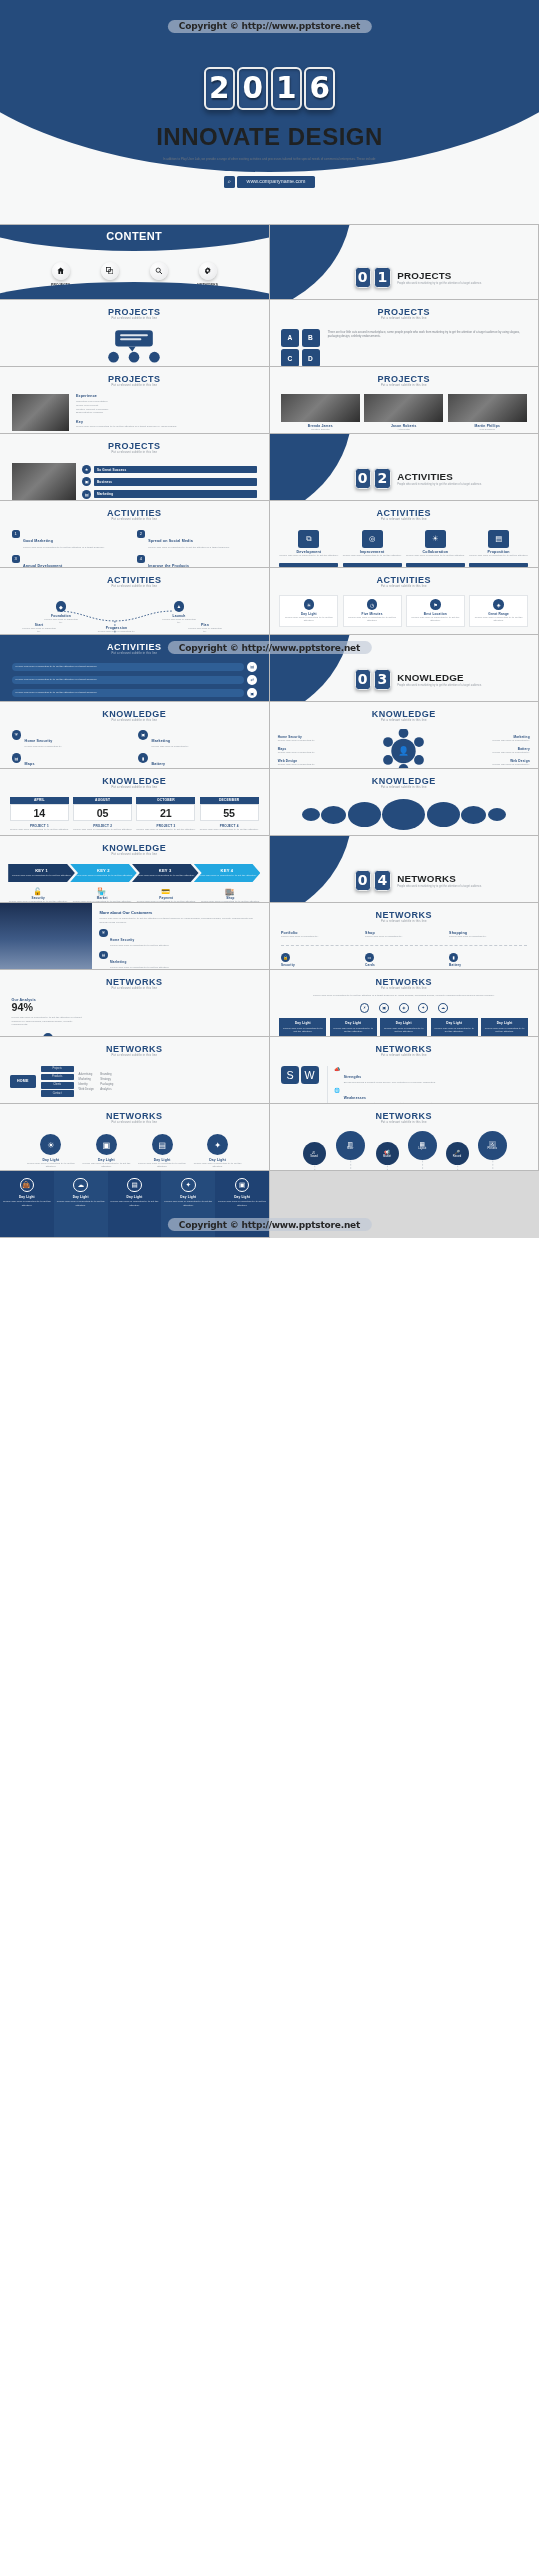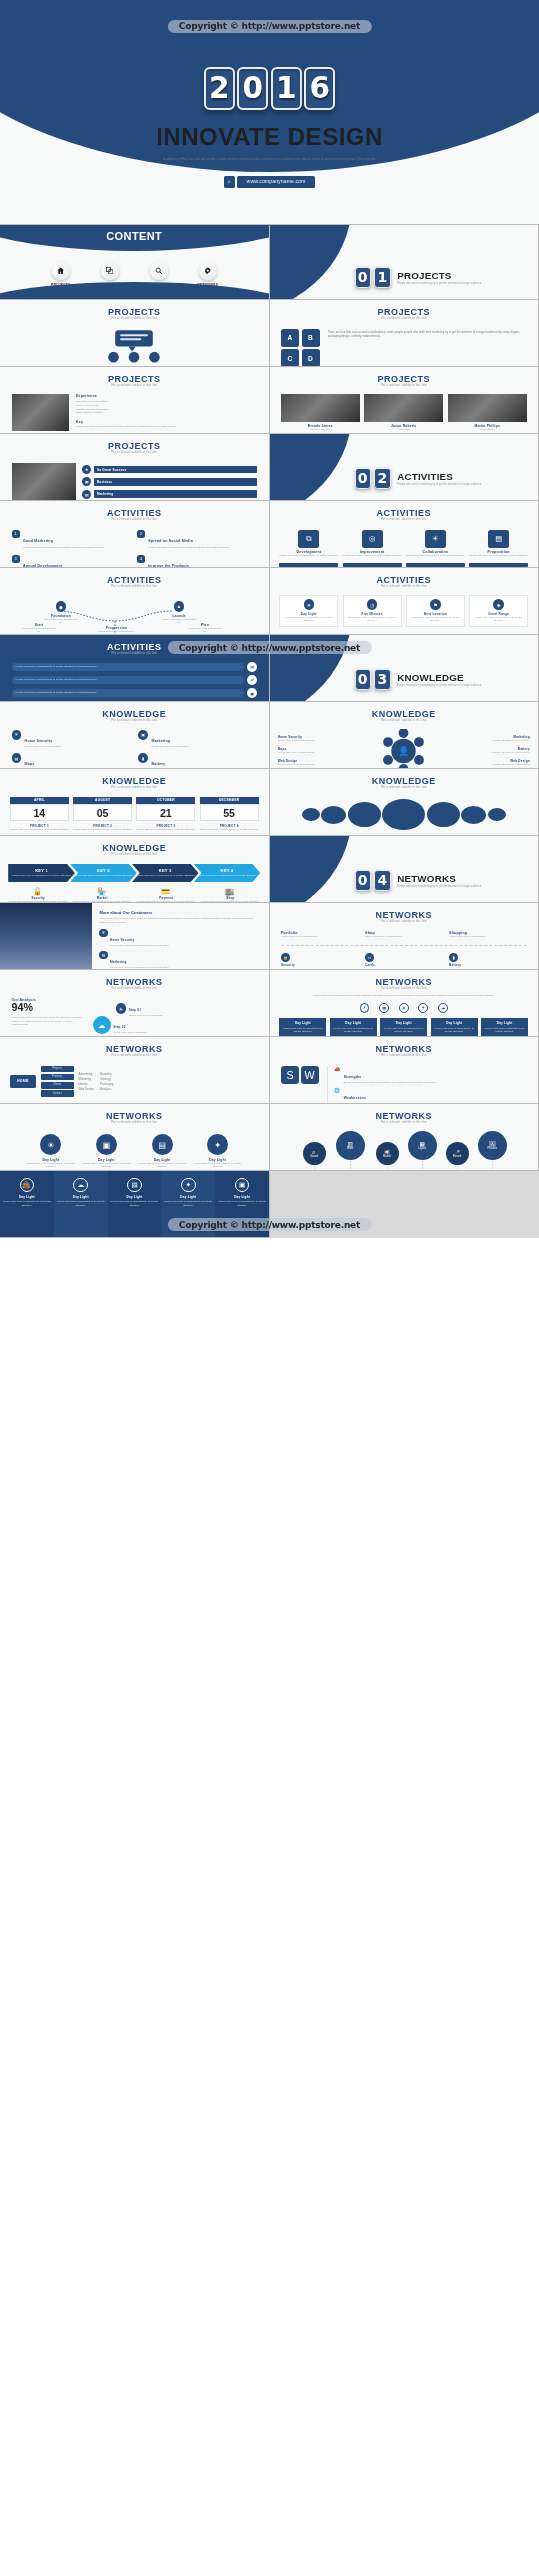--- a/index.html
+++ b/index.html
@@ -767,21 +767,21 @@
           <div class="lbl" style="font-size:3.1px;margin-top:1.6px;">Battery</div>
         </div>
       </div>
     </div>
   </div>
 
   <div class="row">
     <div class="slide h82">
       <div class="stitle">NETWORKS</div>
       <div class="ssub">Put a relevant subtitle in this line</div>
-      <div style="display:flex;gap:1px;padding:7.4px 11.5px 0;">
+      <div style="display:flex;gap:1px;padding:7.4px 11.5px 0;flex-direction:column;">
         <div style="width:72px;">
           <div class="lbl">Our Analysis</div>
           <div style="font-size:10.7px;font-weight:bold;color:#1f2122;line-height:1.1;">94%</div>
           <div class="tiny" style="margin-top:2.5px;">People who work in marketing try to get the attention of a target audience by using slogans, packaging design, celebrity endorsements.</div>
         </div>
         <div style="flex:1;position:relative;height:46px;">
           <div style="position:absolute;left:31px;top:1.6px;display:flex;align-items:center;gap:2.5px;">
             <span class="icon-circle" style="width:10.7px;height:10.7px;font-size:4.9px;">☀</span>
             <span><span class="lbl" style="font-size:3.1px;">Step 01</span>
             <div class="tiny">People who work in marketing.</div></span>

